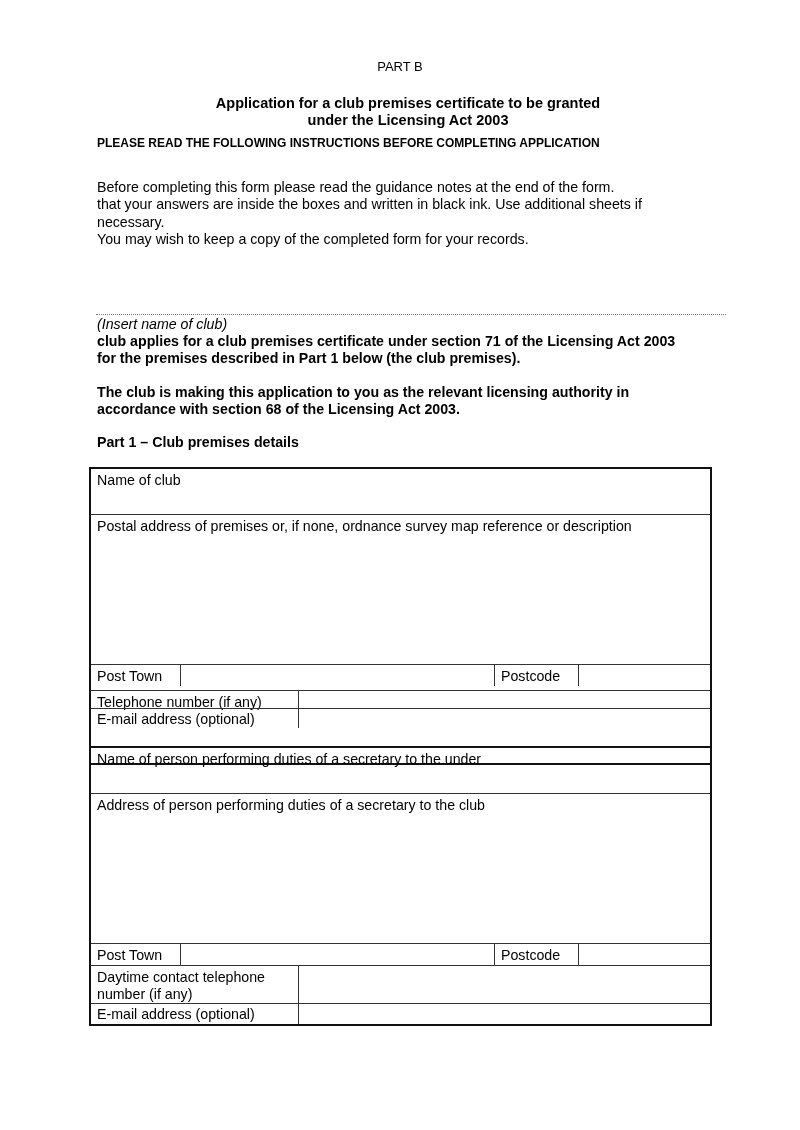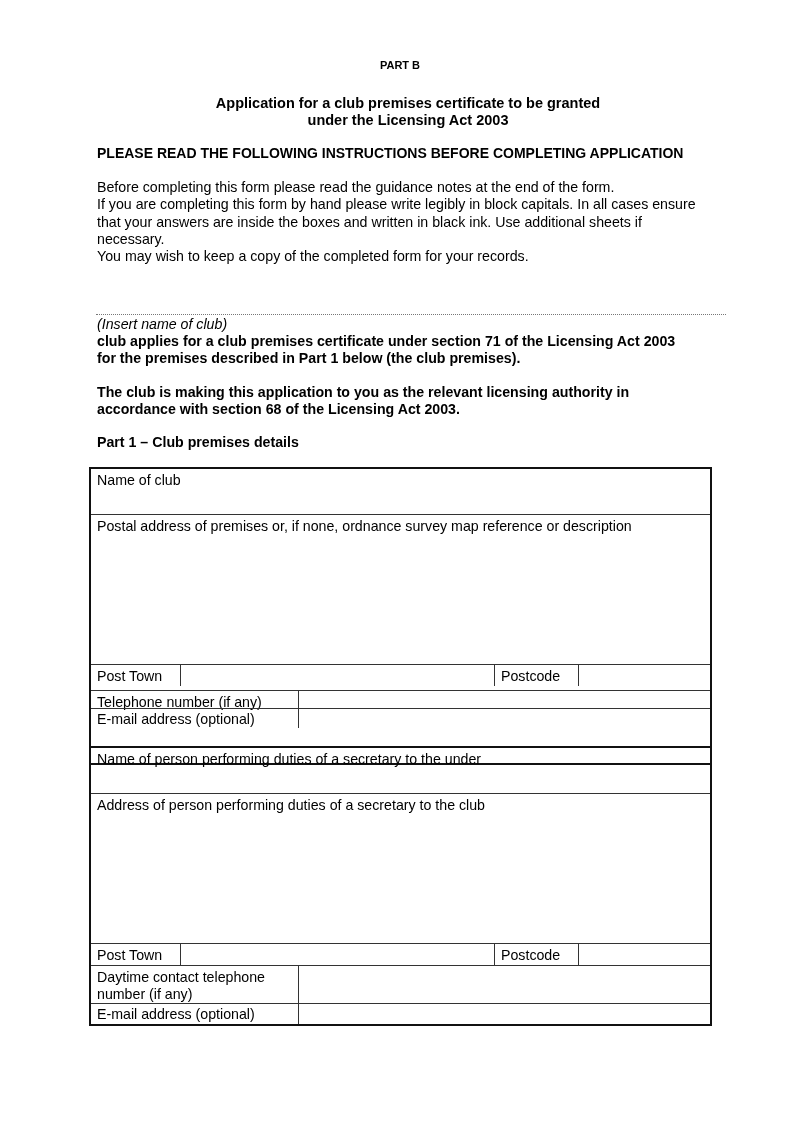--- a/index.html
+++ b/index.html
@@ -1,21 +1,21 @@
 <!DOCTYPE html>
 <html><head>
   <meta charset="utf-8">
   <style>
     html, body { margin: 0; padding: 0; background: #ffffff; }
     body { width: 800px; height: 1130px; position: relative; overflow: hidden;
       font-family: "Liberation Sans", sans-serif; color: #000; font-size: 14.2px; }
     .abs { position: absolute; }
-    .title { left: 0; width: 800px; top: 59px; font-size: 11px; font-weight: bold; text-align: center; }
+    .title { left: 0; width: 800px; top: 59px; font-size: 13px; font-weight: normal; text-align: center; }
     .subtitle { left: 0; width: 816px; top: 95px; font-size: 14.5px; font-weight: bold; text-align: center; line-height: 17px; }
-    .instr-head { left: 97px; top: 145px; font-size: 14px; font-weight: bold; white-space: nowrap; }
+    .instr-head { left: 97px; top: 136px; font-size: 12px; font-weight: bold; white-space: nowrap; }
     .instr { left: 97px; top: 179px; width: 640px; line-height: 17.3px; }
     .instr div { white-space: nowrap; }
     .dotted { left: 96px; top: 314px; width: 630px; border-top: 1px dotted #777; }
     .insert-label { left: 97px; top: 316px; font-style: italic; }
     .applies { left: 97px; top: 333px; font-weight: bold; line-height: 17.3px; }
     .applies div, .authority div { white-space: nowrap; }
     .authority { left: 97px; top: 384px; font-weight: bold; line-height: 17.3px; }
     .part1 { left: 97px; top: 434px; font-weight: bold; }
 
     .box { border: 2px solid #111; box-sizing: border-box; left: 89px; width: 623px; }
@@ -32,21 +32,20 @@
 
   <div class="abs title">PART B</div>
   <div class="abs subtitle">
     <div>Application for a club premises certificate to be granted</div>
     <div>under the Licensing Act 2003</div>
   </div>
   <div class="abs instr-head">PLEASE READ THE FOLLOWING INSTRUCTIONS BEFORE COMPLETING APPLICATION</div>
 
   <div class="abs instr">
     <div>Before completing this form please read the guidance notes at the end of the form.</div>
-    <div>If you are completing this form by hand please write legibly in block capitals.  In all cases ensure</div>
     <div>that your answers are inside the boxes and written in black ink.  Use additional sheets if</div>
     <div>necessary.</div>
     <div>You may wish to keep a copy of the completed form for your records.</div>
   </div>
 
   <div class="abs dotted"></div>
   <div class="abs insert-label">(Insert name of club)</div>
   <div class="abs applies">
     <div>club applies for a club premises certificate under section 71 of the Licensing Act 2003</div>
     <div>for the premises described in Part 1 below (the club premises).</div>

